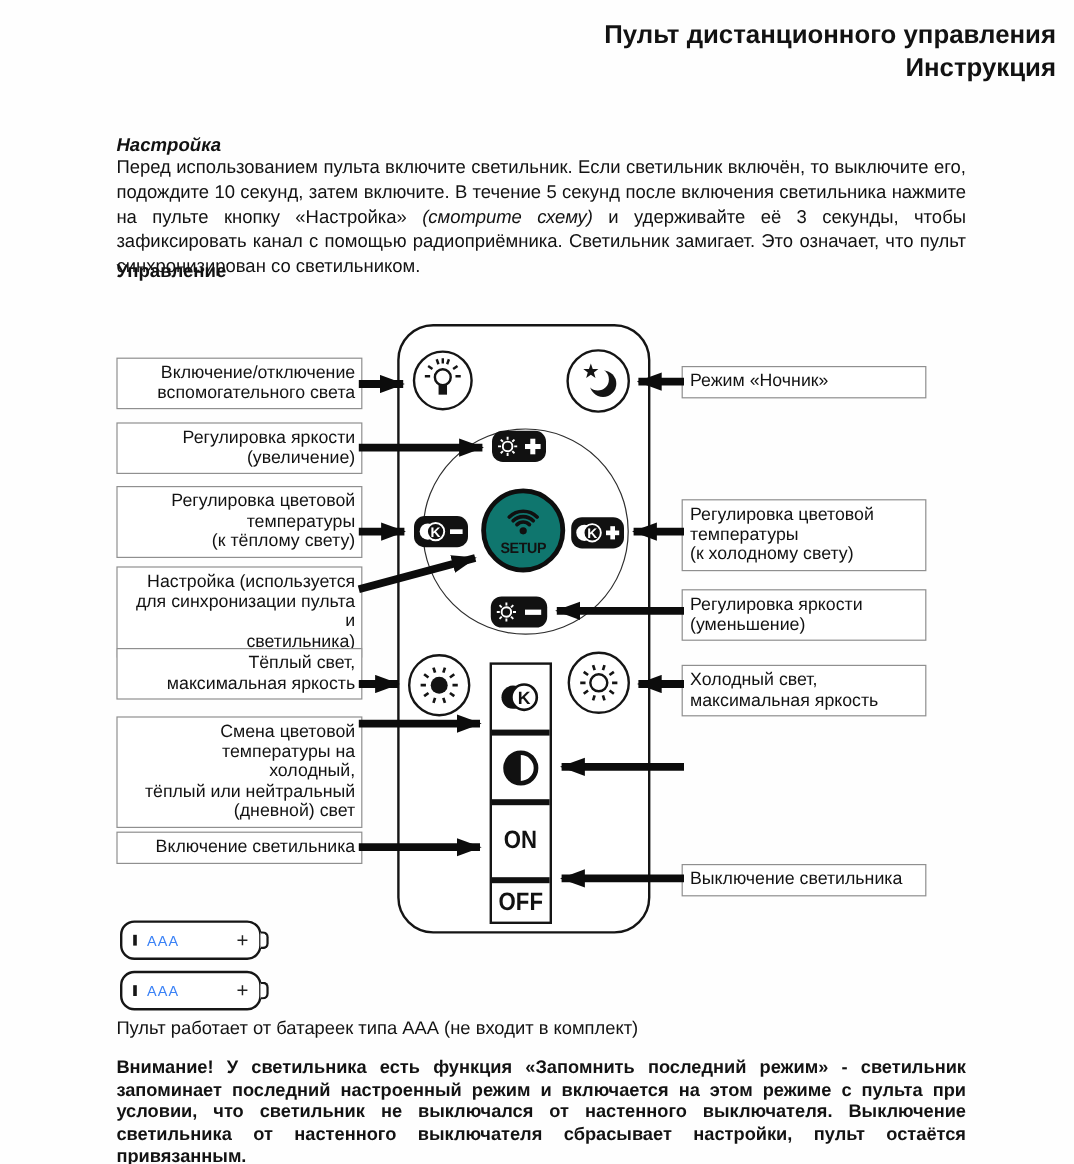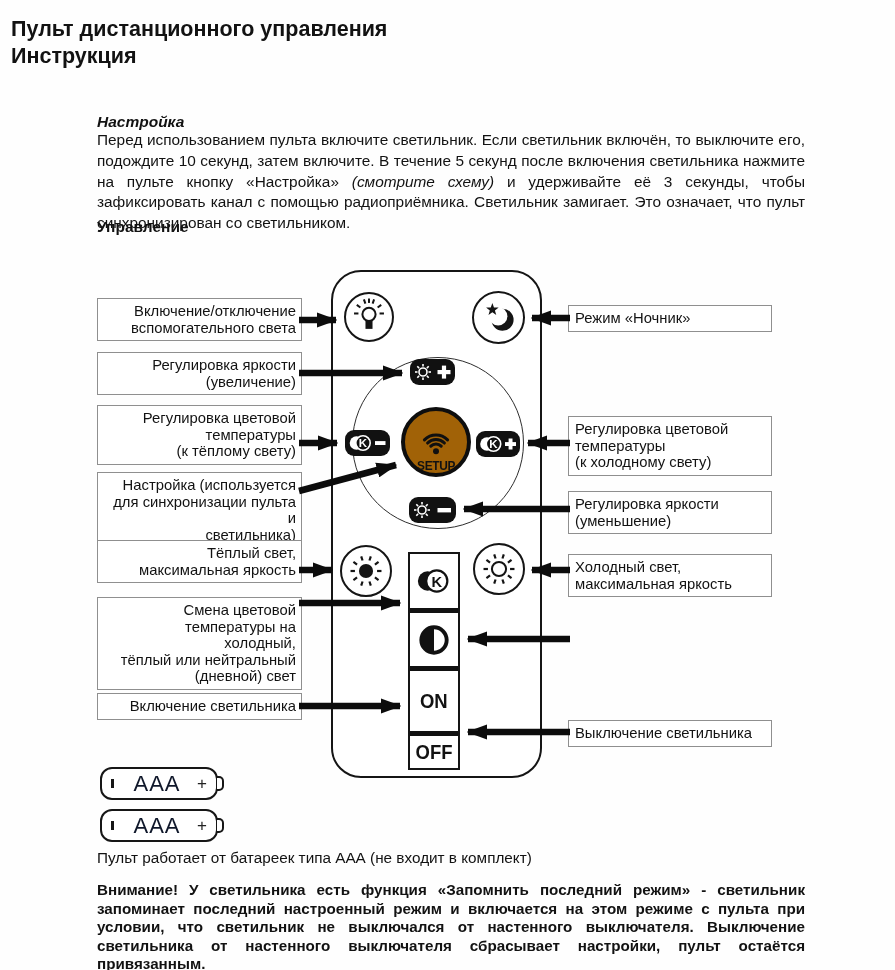--- a/index.html
+++ b/index.html
@@ -4,22 +4,22 @@
 <style>
   * { margin:0; padding:0; box-sizing:border-box; }
   html,body { background:#ffffff; }
   .page {
     position:relative; width:895px; height:970px; margin:0 auto;
     background:#fefefe; color:#121212; overflow:hidden;
     font-family:"Liberation Sans", sans-serif;
   }
   .abs { position:absolute; }
 
-  .title { top:16px; left:0; width:880px; text-align:left;
-           font-size:21.5px; font-weight:bold; line-height:27px;margin-left:11px; }
+  .title { top:16px; left:0; width:880px; text-align:right;
+           font-size:21.5px; font-weight:bold; line-height:27px; }
 
   .heading { left:97px; font-size:15.5px; font-weight:bold; }
   .para { left:97px; width:708px; font-size:15.4px; line-height:20.8px;
           text-align:justify; }
   .para .it { font-style:italic; }
   .warning { font-weight:bold; line-height:18.6px; font-size:15.2px; }
 
   .box {
     position:absolute; width:205px; border:1.5px solid #8f8f8f; background:#fff;
     font-size:14.8px; line-height:16.6px; padding:4px 5px 4px 6px;
@@ -30,39 +30,39 @@
 
   .remote { left:331px; top:270px; width:211px; height:508px;
             border:2.5px solid #151515; border-radius:30px; background:#fff; }
   .circle-btn { border:2.2px solid #151515; border-radius:50%; background:#fff;
                 display:flex; align-items:center; justify-content:center; }
   .wheel { left:352px; top:357px; width:172px; height:172px;
            border:1.6px solid #2e2e2e; border-radius:50%; background:#fff; }
   .pill { background:#111; border-radius:9px; display:flex;
           align-items:center; justify-content:center; }
   .setup { left:401px; top:407px; width:70px; height:70px;
-           border:4px solid #0e0e0e; border-radius:50%; background:#a16207;
-           display:flex; flex-direction:column; align-items:center; justify-content:flex-end; }
+           border:4px solid #0e0e0e; border-radius:50%; background:#0f766e;
+           display:flex; flex-direction:column; align-items:center; justify-content:center; }
   .setup-label { font-size:12.5px; font-weight:bold; letter-spacing:-0.3px;
                  margin-top:-2px; transform:scaleX(.95); }
 
   .column { left:408px; top:552px; width:52px; height:218px;
             border:2.2px solid #151515; background:#fff;
             display:flex; flex-direction:column; }
   .cell { display:flex; align-items:center; justify-content:center; }
   .cell.c1 { height:54px; } .cell.c2 { height:53px; }
   .cell.c3 { height:60px;text-align:right; } .cell.c4 { flex:1; }
   .divider { height:5px; background:#111; }
   .onoff { font-size:21px; font-weight:bold; transform:scaleX(.88); letter-spacing:0; }
 
   .battery { position:absolute; left:100px; width:118px; height:33px;
              border:2.5px solid #161616; border-radius:12px; background:#fff;
              display:flex; align-items:center; }
   .bat-minus { width:2.5px; height:9px; background:#161616; margin-left:9px; }
-  .bat-label { margin-left:20px; font-size:22px; letter-spacing:1px; color:#0f172a; }
+  .bat-label { margin-left:9px; font-size:12px; letter-spacing:1px; color:#3b82f6; }
   .bat-plus  { margin-left:auto; margin-right:9px; font-size:17px; color:#222; }
   .bat-nub { position:absolute; right:-8px; top:7px; width:7px; height:15px;
              border:2.5px solid #161616; border-left:none; border-radius:0 5px 5px 0;
              background:#fff; }
 
   svg { display:block; }
   .arrow-layer { left:0; top:0; pointer-events:none; }
 </style>
 </head>
 <body>

